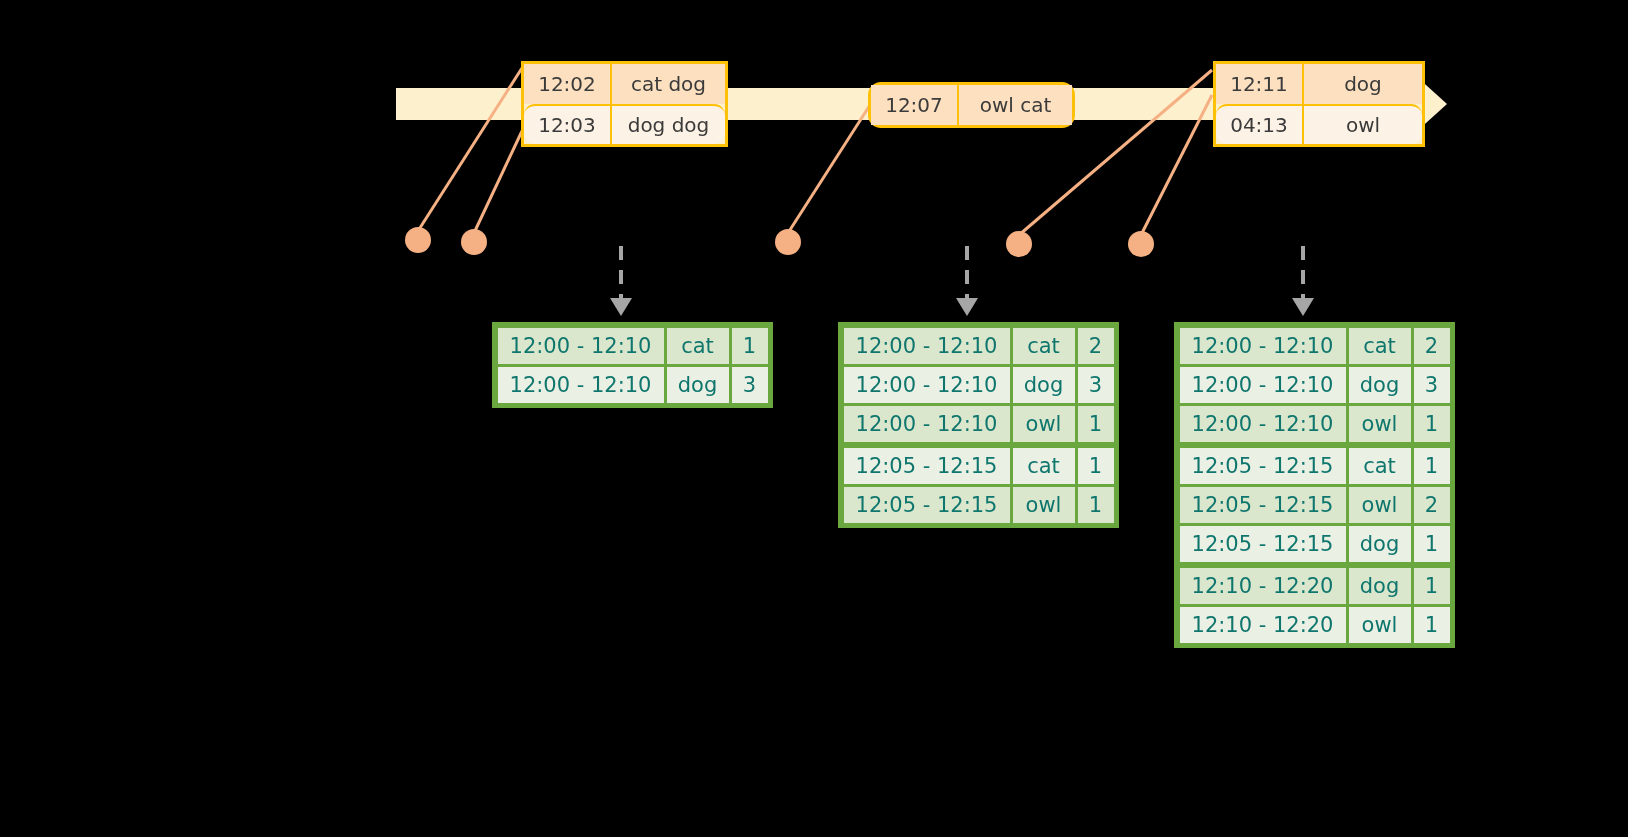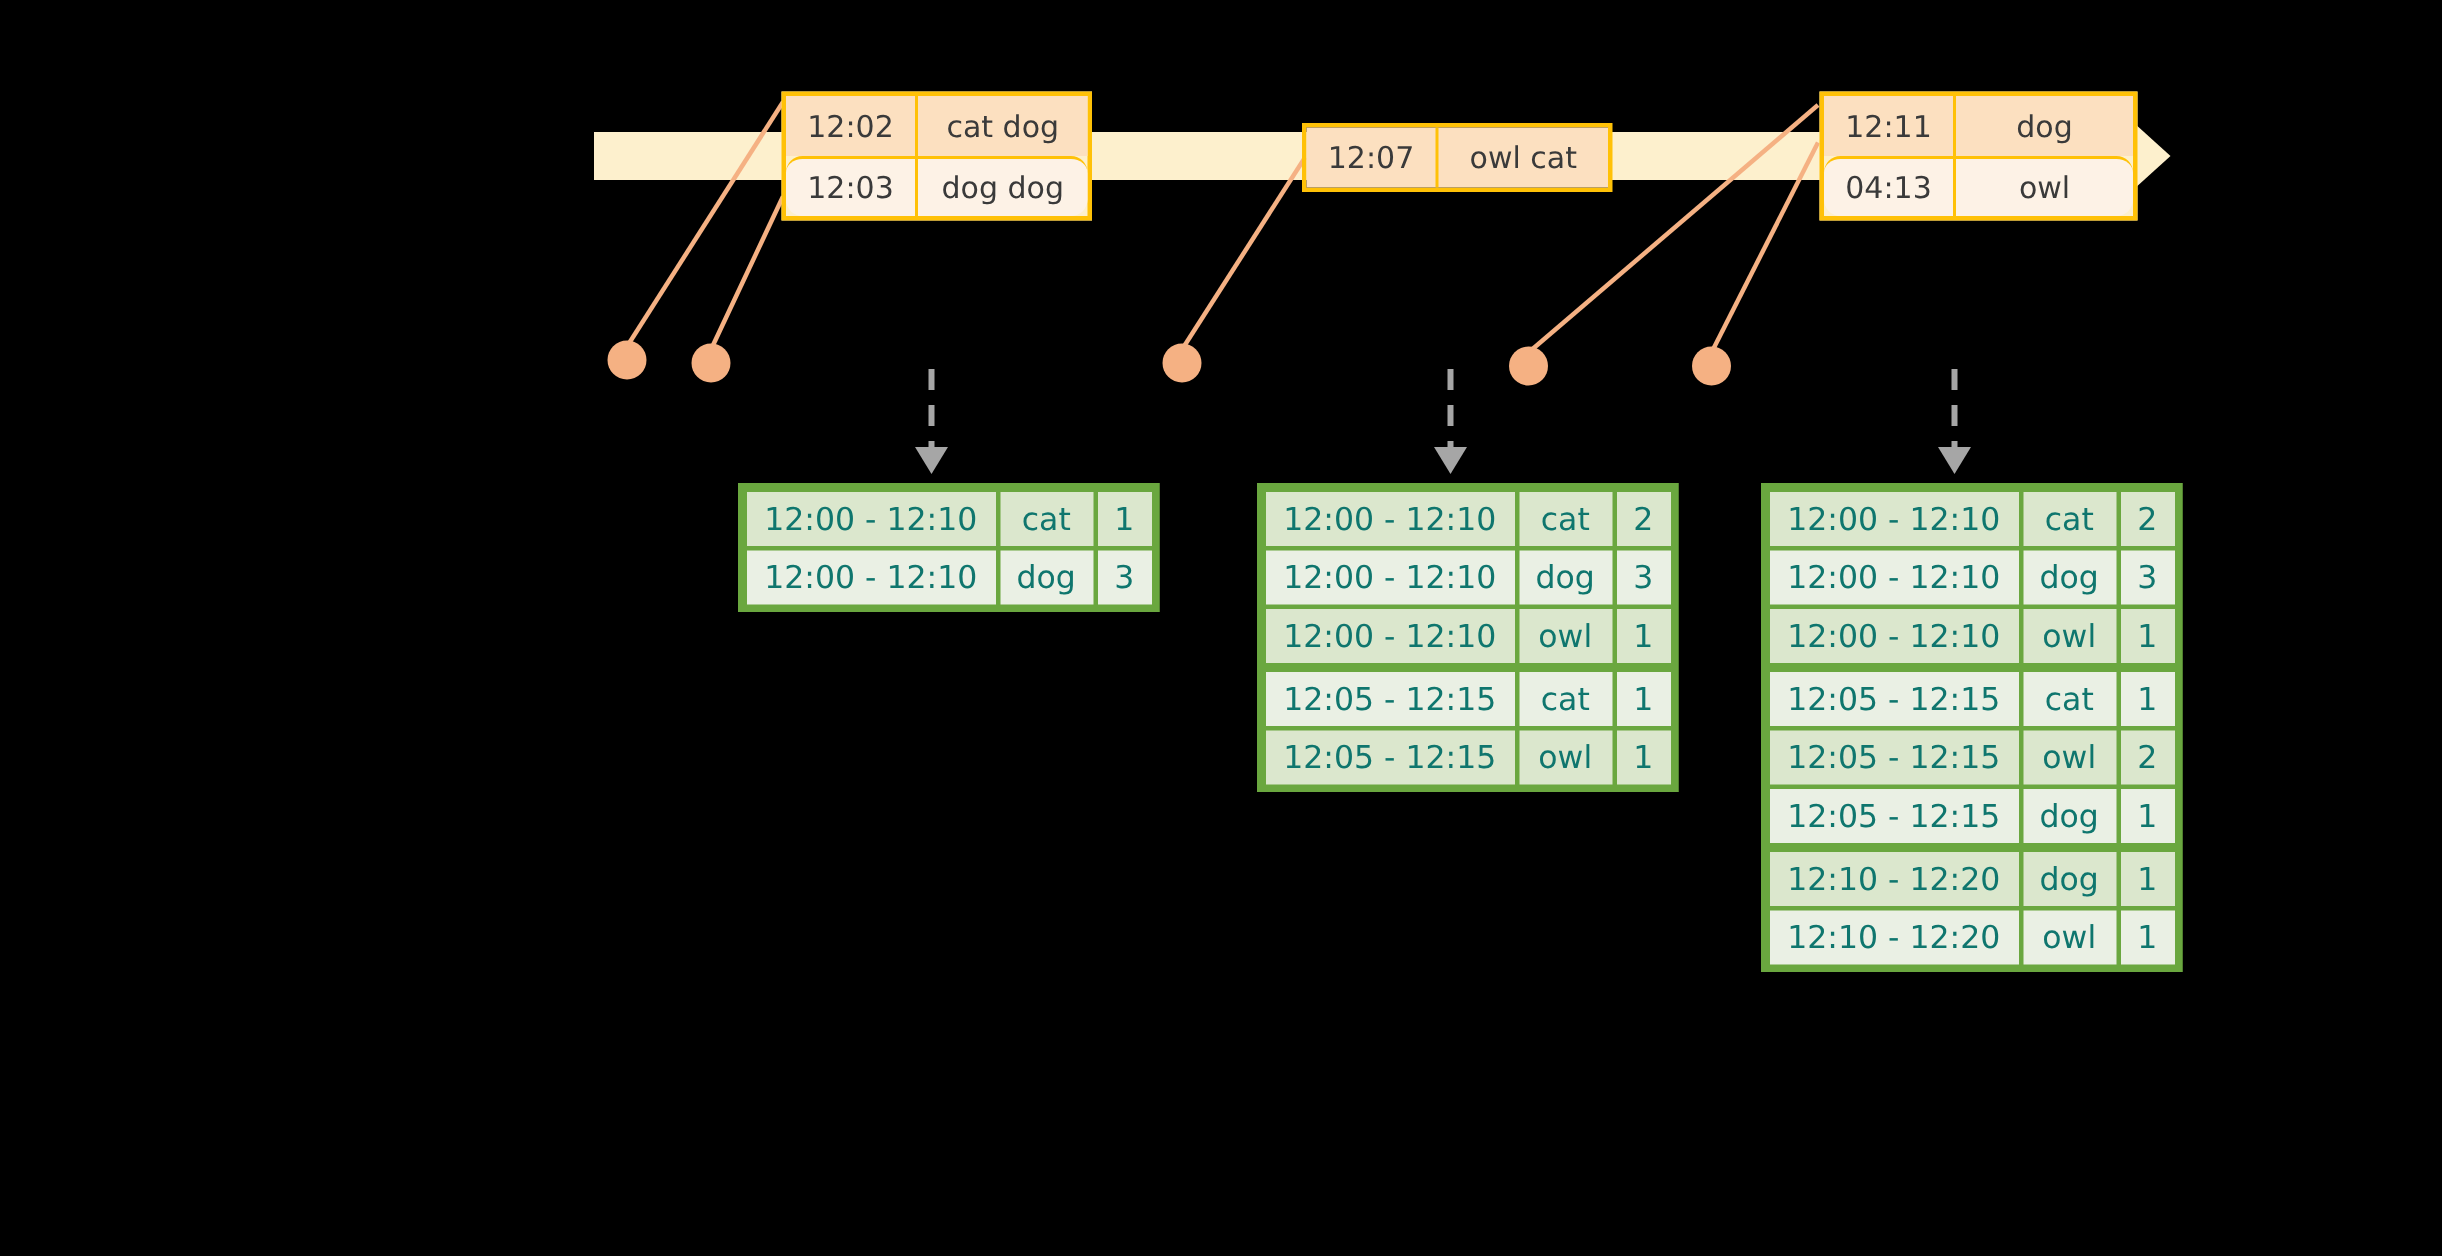--- a/index.html
+++ b/index.html
@@ -77,21 +77,21 @@
     display: flex;
     align-items: center;
     justify-content: center;
     font-size: 20px;
     color: #3a3a3a;
     padding: 0 12px;
     box-sizing: border-box;
   }
 
   #event-box-1 { left: 521px; top: 61px; width: 207px; }
-  #event-box-2 { left: 868px; top: 82px; width: 207px; }
+  #event-box-2 { left: 868px; top: 82px; width: 207px; border-radius: 13px; }
   #event-box-3 { left: 1213px; top: 61px; width: 212px; }
 
   
   .evt-dot {
     position: absolute;
     width: 26px;
     height: 26px;
     border-radius: 50%;
     background: #f5b183;
   }

